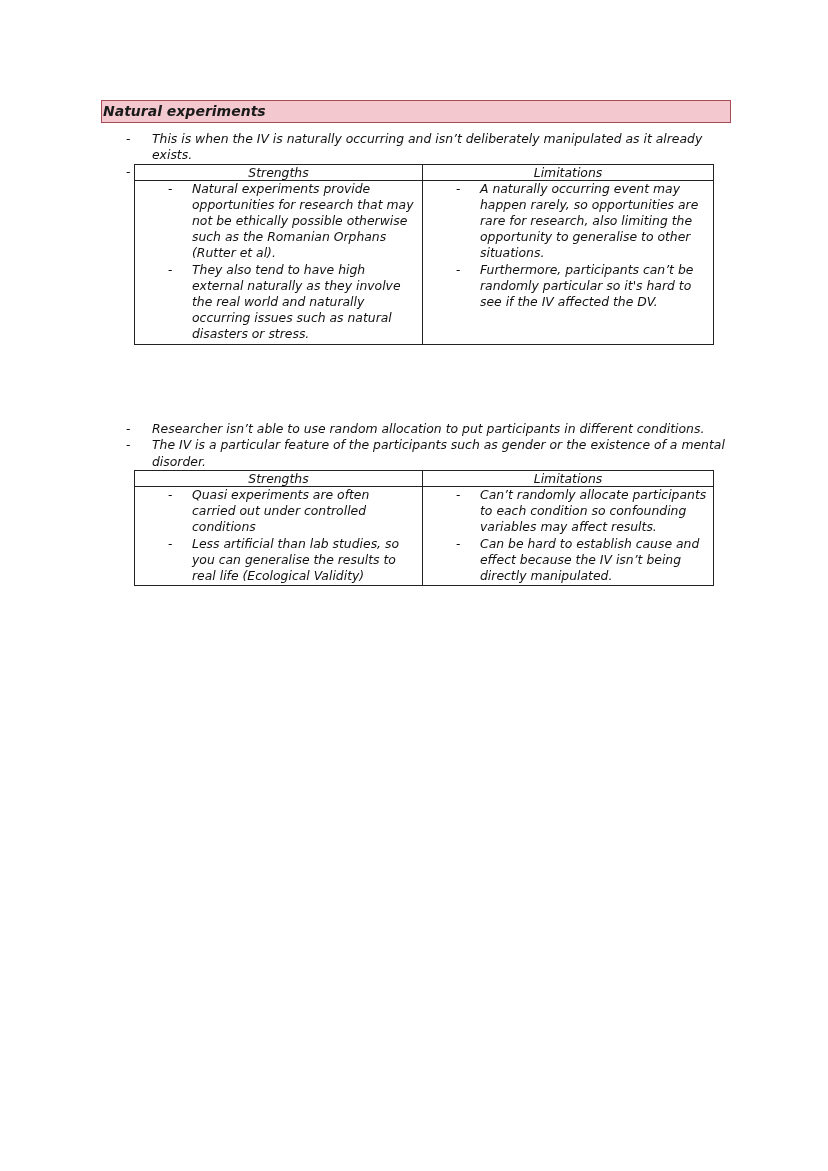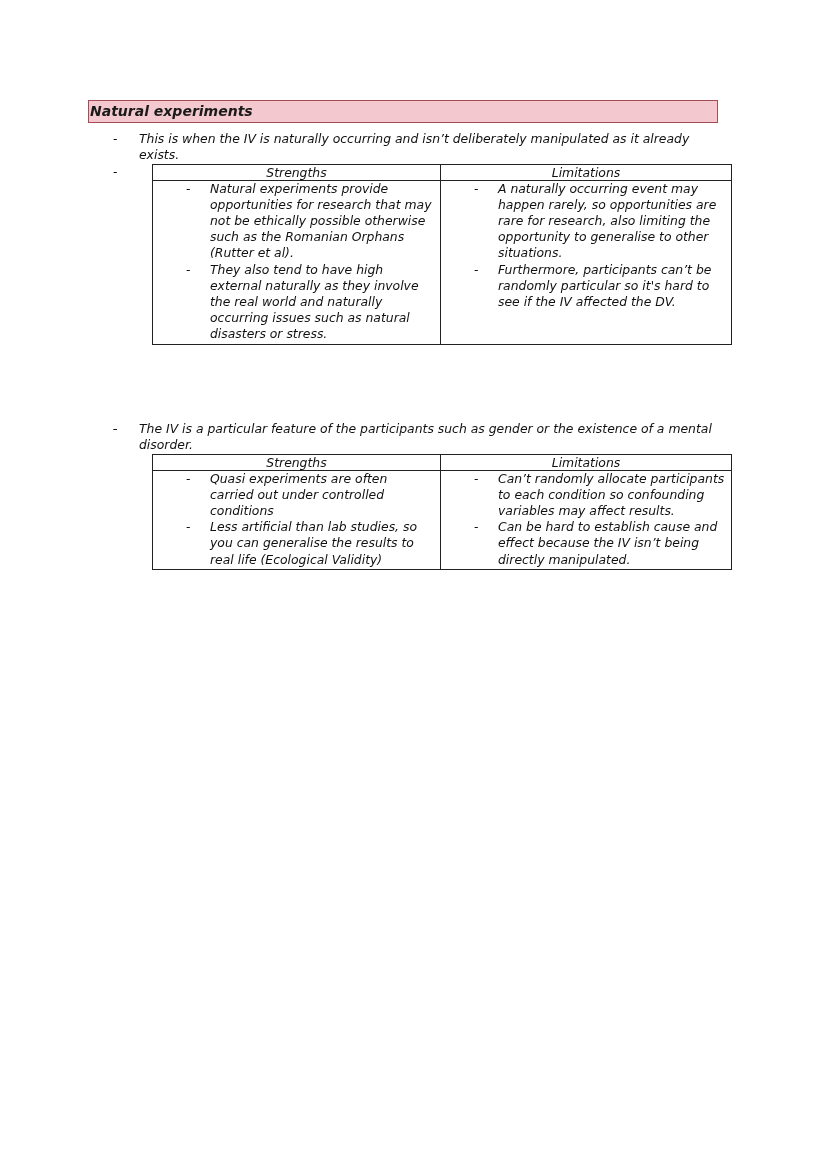--- a/index.html
+++ b/index.html
@@ -10,21 +10,21 @@
     body {
       width: 828px;
       height: 1171px;
       position: relative;
       font-family: "DejaVu Sans", sans-serif;
       color: #111111;
       overflow: hidden;
     }
     .section {
       position: absolute;
-      left: 88px;
+      left: 101px;
       width: 630px;
     }
     .section-header {
       box-sizing: border-box;
       height: 23px;
       border: 1.5px solid #a54a57;
       background: #f3c9cf;
       font-style: italic;
       font-weight: bold;
       font-size: 14px;
@@ -45,21 +45,21 @@
       line-height: 16.3px;
       width: 575px;
     }
     .bullets li .dash {
       position: absolute;
       left: 25px;
       top: 0;
       font-style: normal;
     }
     table.st {
-      margin-left: 64px;
+      margin-left: 33px;
       width: 579px;
       border-collapse: collapse;
       table-layout: fixed;
       margin-top: 0;
     }
     table.st th, table.st td {
       border: 1px solid #222222;
       vertical-align: top;
       padding: 0;
     }
@@ -126,21 +126,21 @@
             <li><span class="dash">-</span><span>Furthermore, participants can’t be randomly particular so it's hard to see if the IV affected the DV.</span></li>
           </ul>
         </td>
       </tr>
     </tbody>
   </table>
 </div>
 
 <div class="section" style="top:413px;">
   <ul class="bullets">
-    <li><span class="dash">-</span></li>
+    <li><span class="dash">-</span><span>Researcher isn’t able to use random allocation to put participants in different conditions.</span></li>
     <li><span class="dash">-</span><span>The IV is a particular feature of the participants such as gender or the existence of a mental disorder.</span></li>
   </ul>
   <table class="st">
     <colgroup>
         <col class="c1">
         <col class="c2">
       </colgroup>
     <thead>
       <tr>
         <th>Strengths</th>

